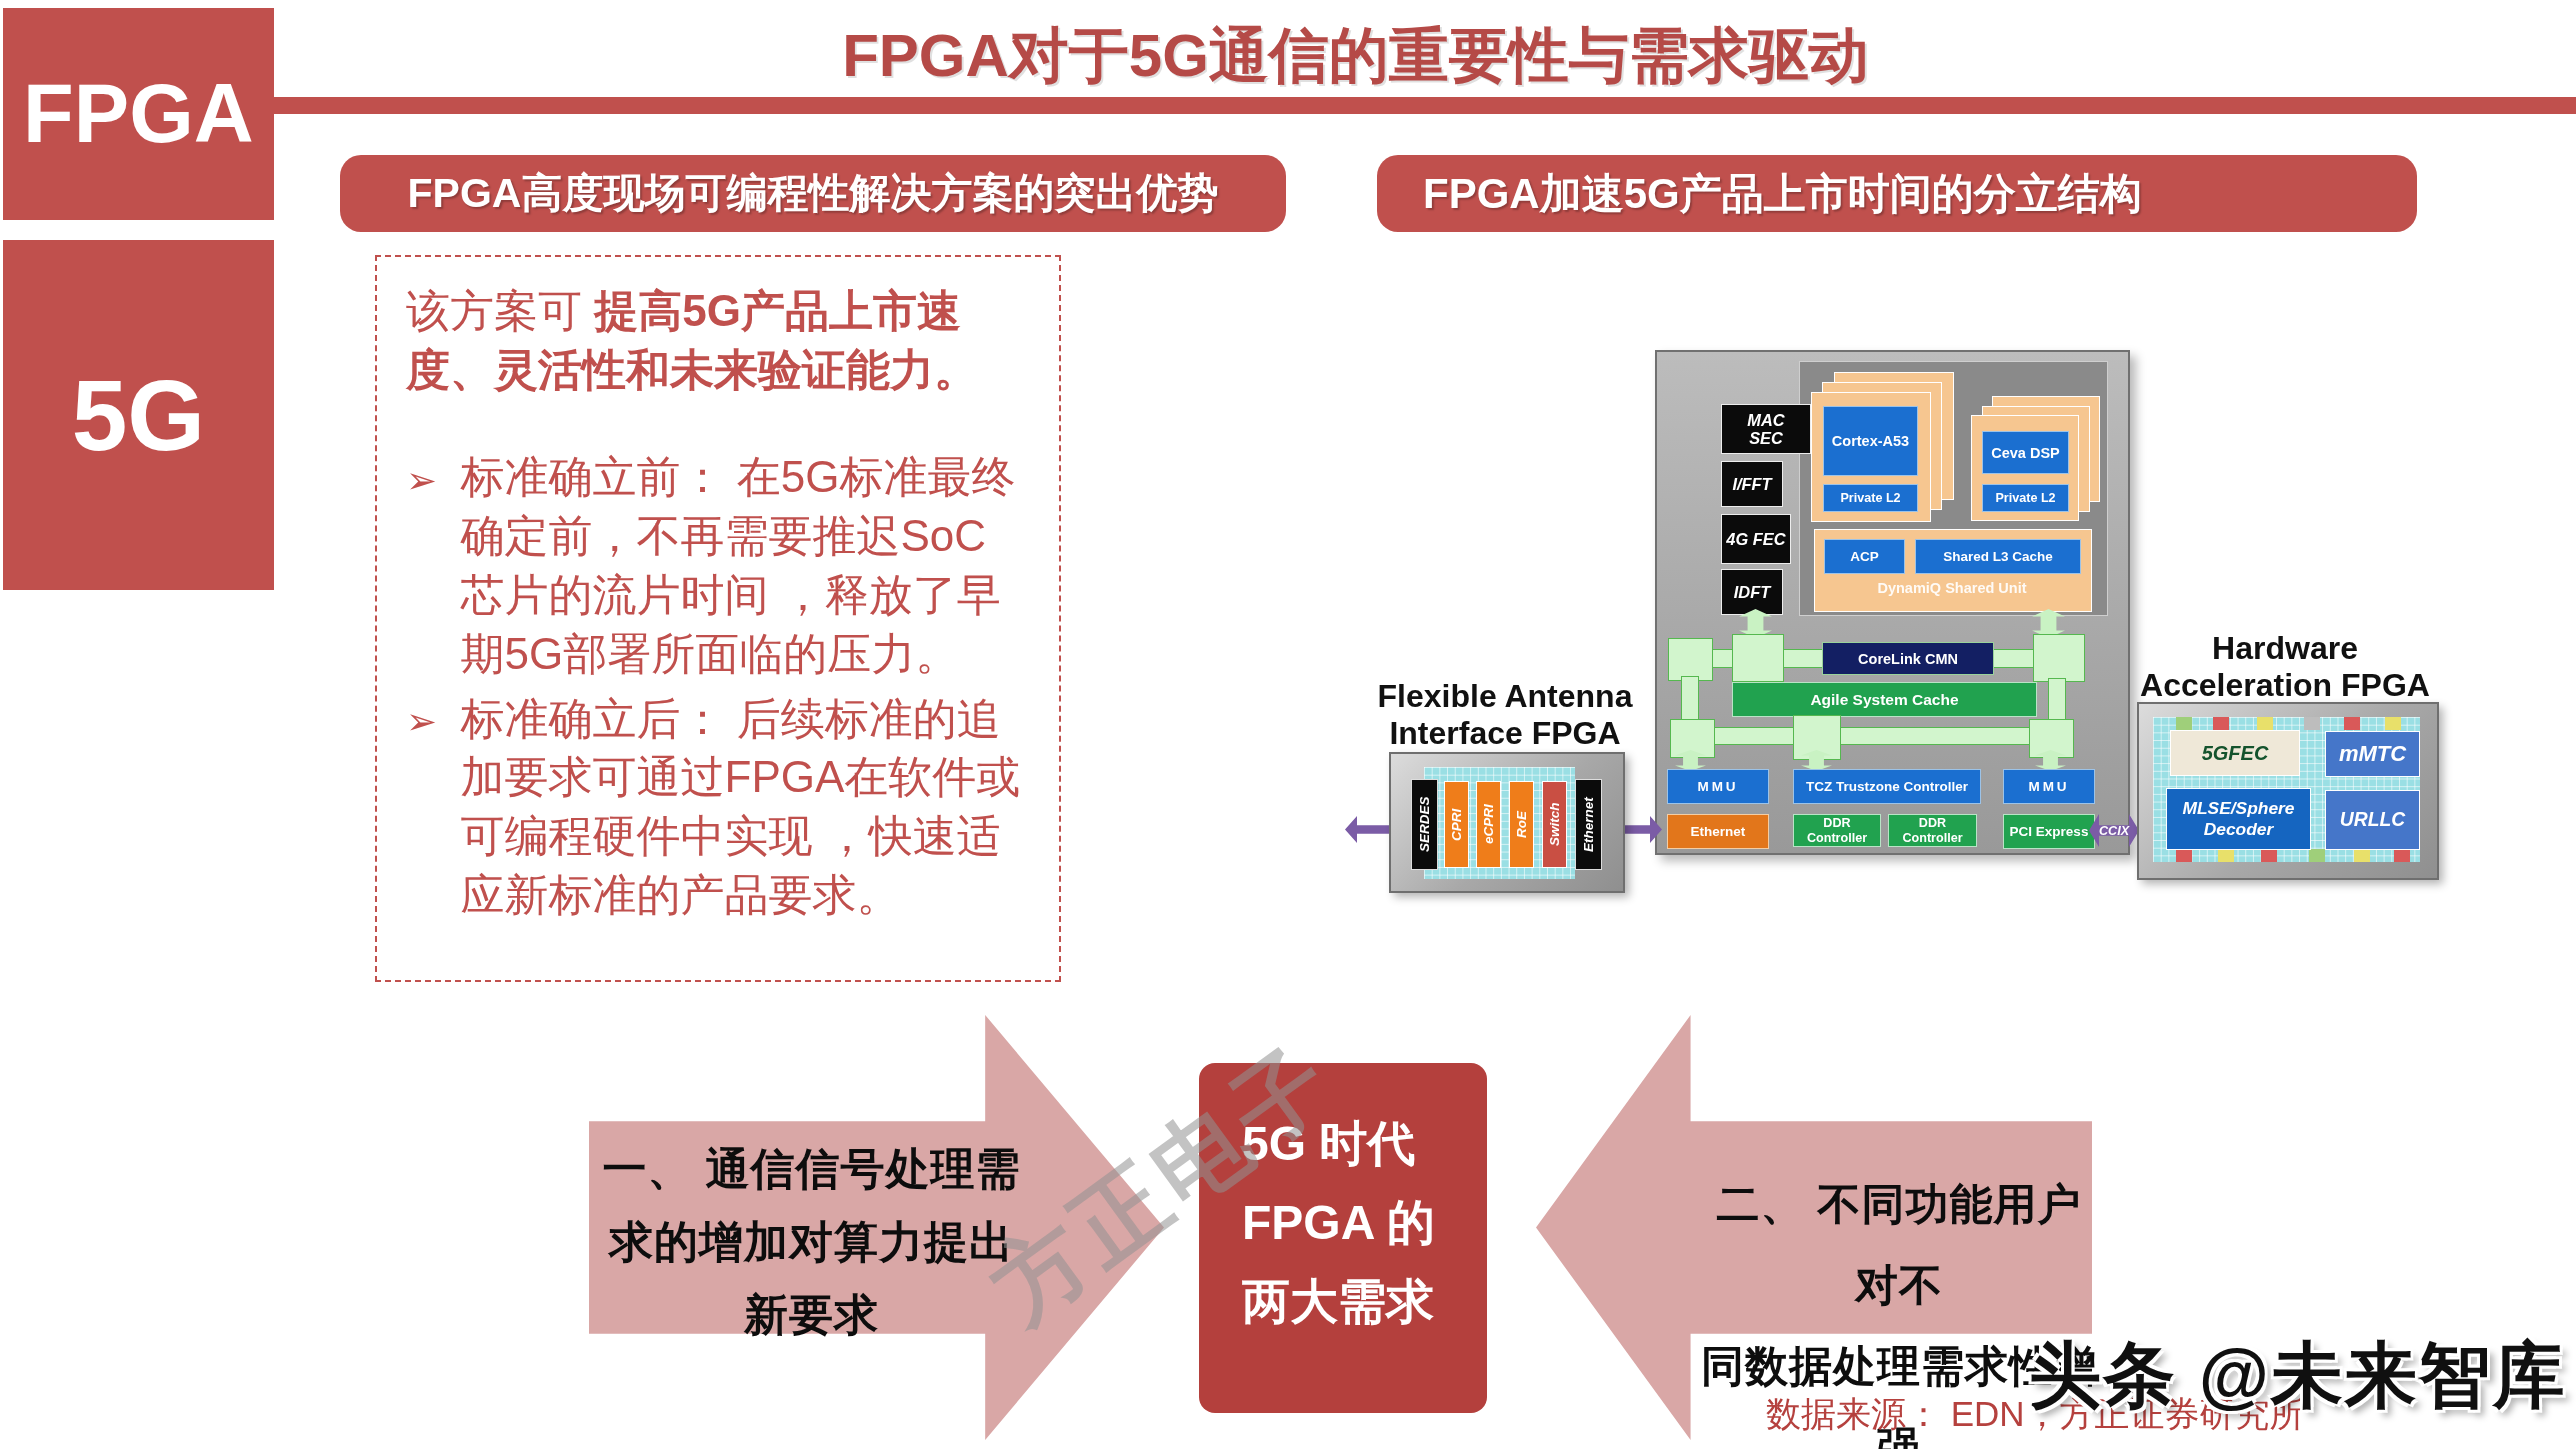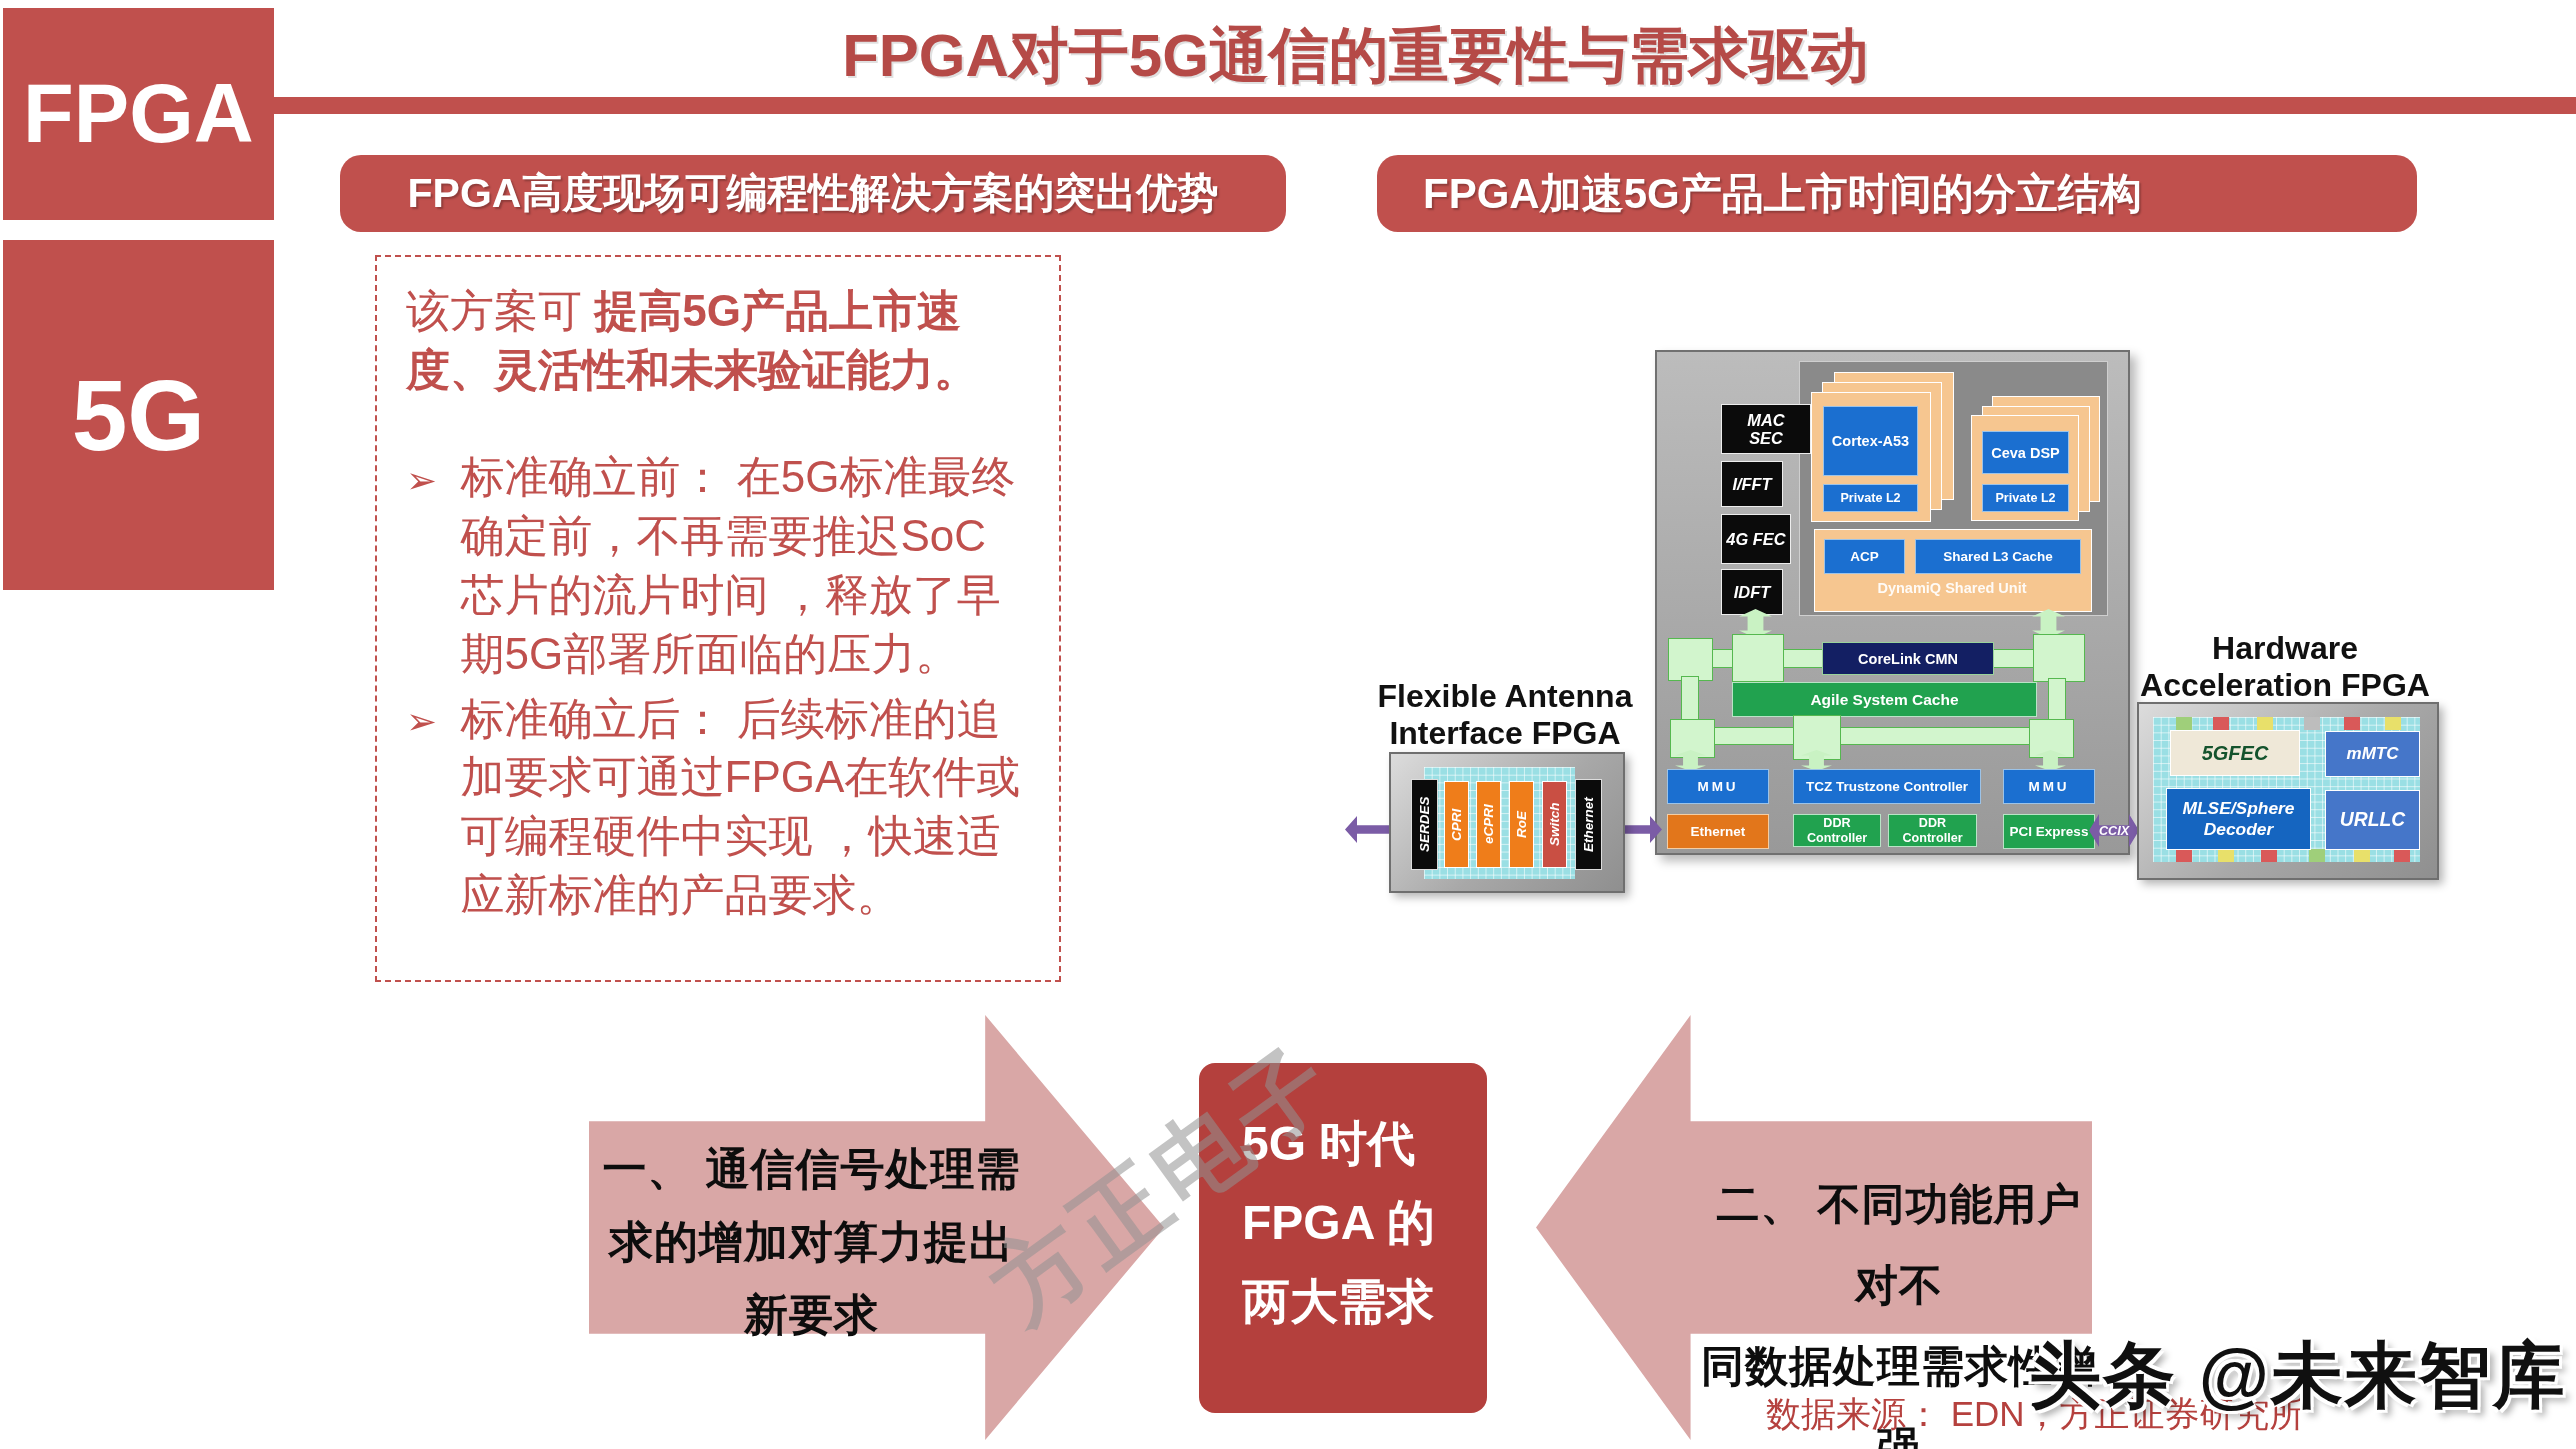--- a/index.html
+++ b/index.html
@@ -167,21 +167,21 @@
 <div class="abs tile" style="left:2304px;top:717px;background:#bdbdbd;"></div>
 <div class="abs tile" style="left:2344px;top:717px;background:#d95959;"></div>
 <div class="abs tile" style="left:2385px;top:717px;background:#e8e06a;"></div>
 <div class="abs tile" style="left:2176px;top:849px;background:#d95959;"></div>
 <div class="abs tile" style="left:2218px;top:849px;background:#e8e06a;"></div>
 <div class="abs tile" style="left:2261px;top:849px;background:#d95959;"></div>
 <div class="abs tile" style="left:2309px;top:849px;background:#9fcf7a;"></div>
 <div class="abs tile" style="left:2354px;top:849px;background:#e8e06a;"></div>
 <div class="abs tile" style="left:2394px;top:849px;background:#d95959;"></div>
 <div class="abs flexc" style="left:2170px;top:730px;width:128px;height:44px;background:#efe8d8;border:1.9px solid #fff;color:#14532d;font-weight:bold;font-style:italic;font-size:20px;">5GFEC</div>
-<div class="abs flexc" style="left:2325px;top:731px;width:93px;height:44px;background:#4576c9;border:1.9px solid #fff;color:#fff;font-weight:bold;font-style:italic;font-size:17px;">mMTC</div>
+<div class="abs flexc" style="left:2325px;top:731px;width:93px;height:44px;background:#4576c9;border:1.9px solid #fff;color:#fff;font-weight:bold;font-style:italic;font-size:22px;">mMTC</div>
 <div class="abs flexc" style="left:2166px;top:788px;width:143px;height:60px;background:#1565c0;border:1.9px solid #fff;color:#fff;font-weight:bold;font-style:italic;font-size:17.4px;text-align:center;line-height:1.2;">MLSE/Sphere Decoder</div>
 <div class="abs flexc" style="left:2325px;top:790px;width:93px;height:58px;background:#4576c9;border:1.9px solid #fff;color:#fff;font-weight:bold;font-style:italic;font-size:19.3px;">URLLC</div>
 
 <div class="abs pinkarrow" style="left:589px;top:1015px;width:575px;height:425px;clip-path:polygon(0% 25%,68.9% 25%,68.9% 0%,100% 50%,68.9% 100%,68.9% 75%,0% 75%);"></div>
 <div class="abs arrowtext" style="left:594px;top:1132px;width:435px;line-height:73px;">
   <div>一、 通信信号处理需</div>
   <div>求的增加对算力提出</div>
   <div>新要求</div>
 </div>
 

